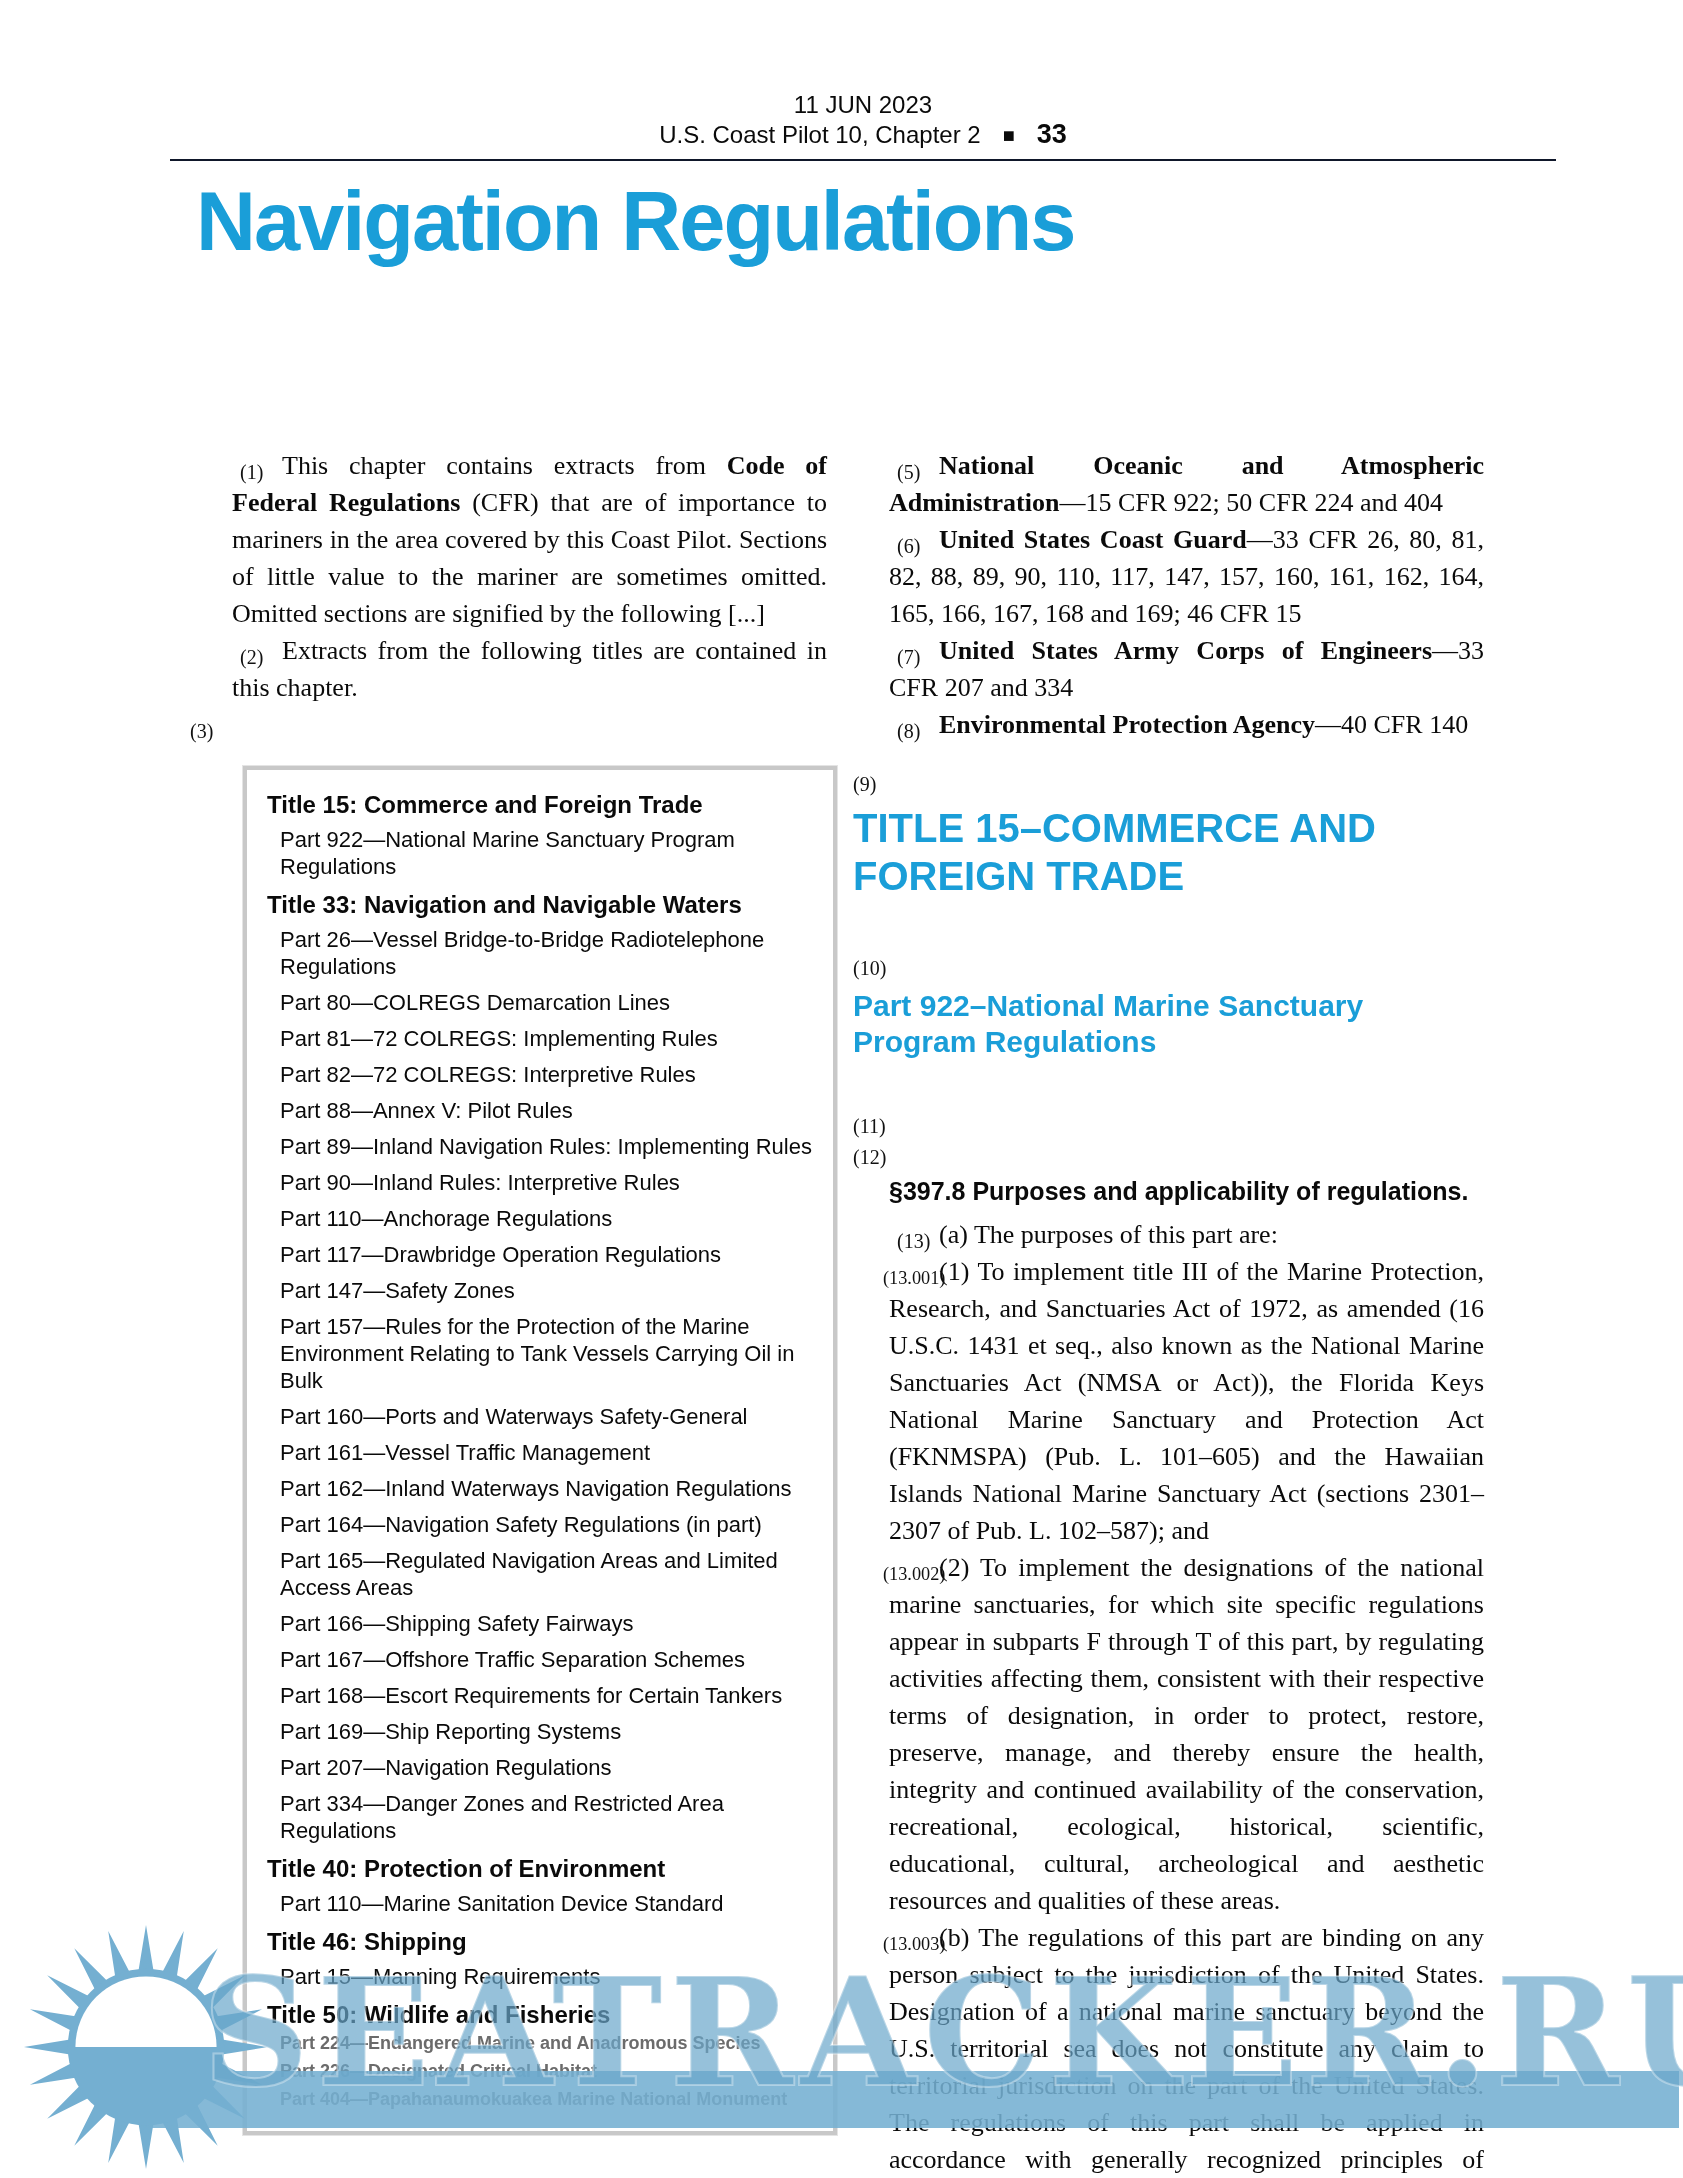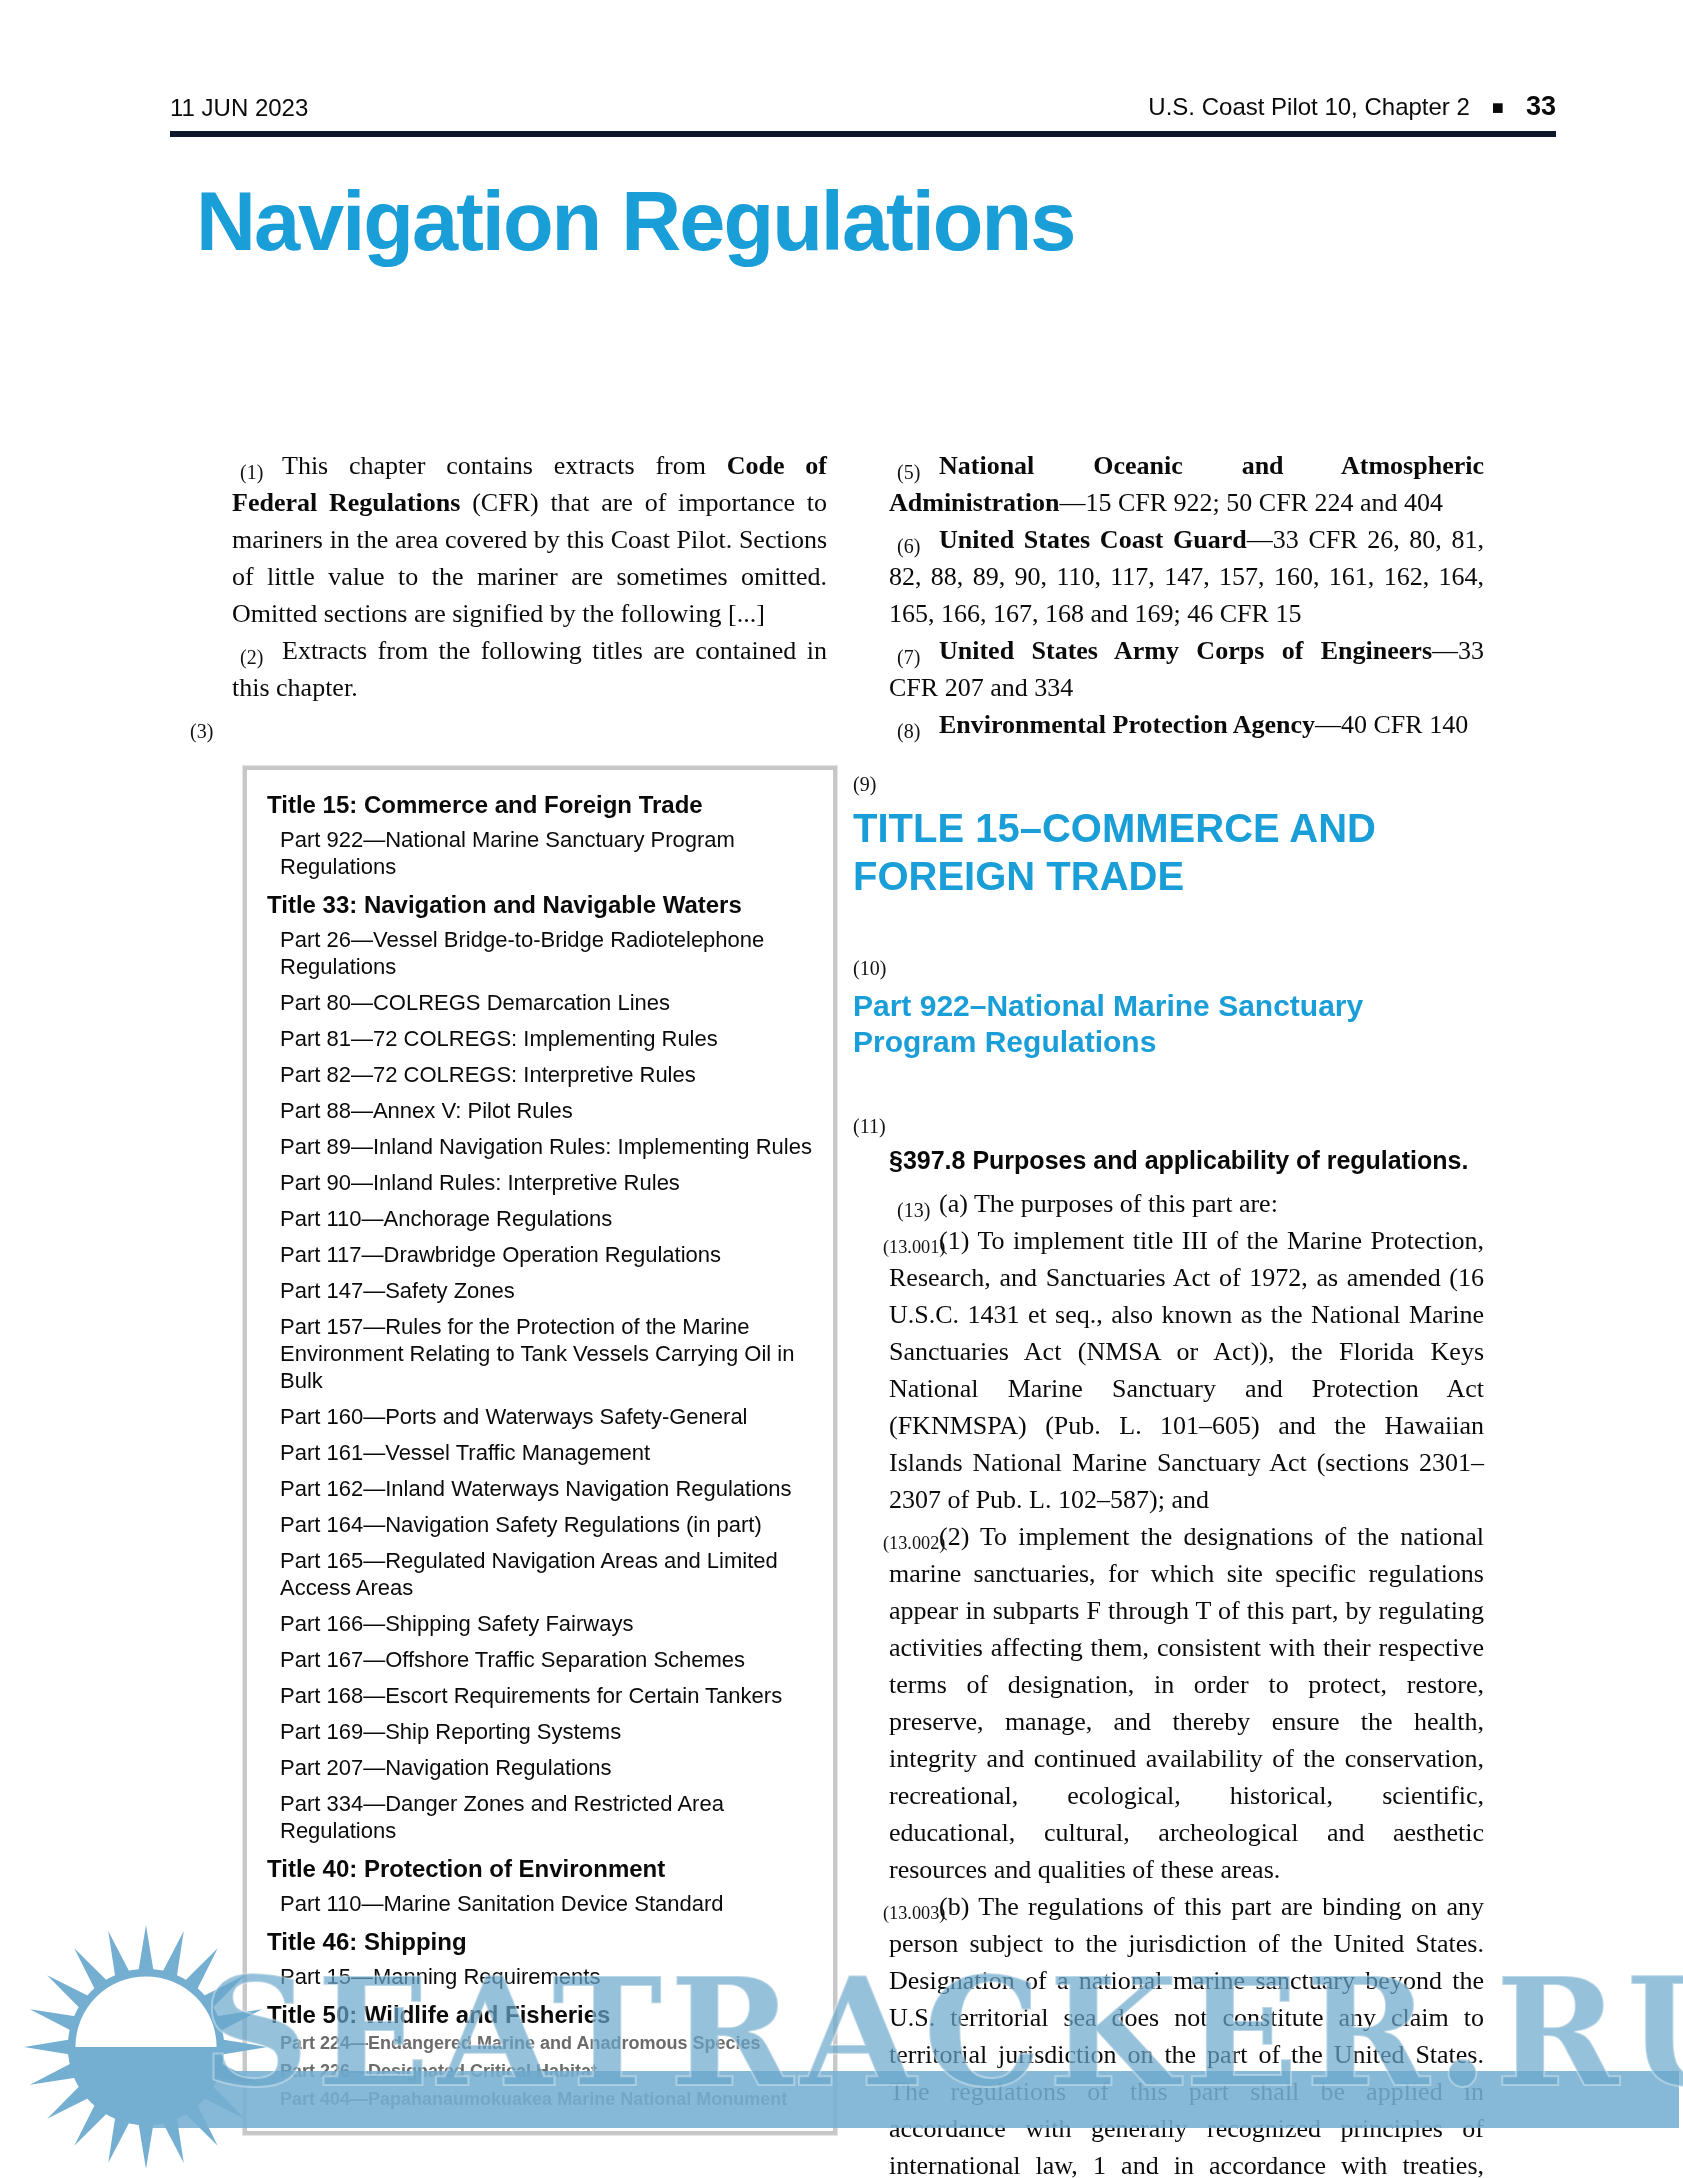--- a/index.html
+++ b/index.html
@@ -3,23 +3,23 @@
 <meta charset="utf-8">
 <style>
   html,body{margin:0;padding:0;background:#888;}
   .page{
     position:relative;width:1683px;height:2178px;background:#ffffff;
     overflow:hidden;font-family:"Liberation Serif",serif;color:#0a0a0a;
   }
   
   .header{
     position:absolute;left:170px;top:91px;width:1386px;
-    display:flex;justify-content:space-between;align-items:flex-end;
-    border-bottom:6px solid #0f172a;padding-bottom:9px;
-    font-family:"Liberation Sans",sans-serif;font-size:24px;
+    display:flex;justify-content:space-between;align-items:center;
+    border-bottom:2px solid #0f172a;padding-bottom:9px;
+    font-family:"Liberation Sans",sans-serif;font-size:24px;flex-direction:column;
   }
   .header .right{display:flex;align-items:center;gap:22px;}
   .header .pgnum{font-weight:bold;font-size:27px;}
   .header .sq{font-size:20px;line-height:1;}
   
   .doc-title{
     position:absolute;left:196px;top:180px;
     font-family:"Liberation Sans",sans-serif;font-weight:bold;
     font-size:83px;letter-spacing:-2px;color:#1a9ed8;line-height:1;
   }
@@ -174,20 +174,21 @@
       </p>
 
       <span class="hnum gap-top">(9)</span>
       <h2 class="hblue h-title15">TITLE 15–COMMERCE AND FOREIGN TRADE</h2>
 
       <span class="hnum">(10)</span>
       <h2 class="hblue h-part922">Part 922–National Marine Sanctuary Program Regulations</h2>
 
       <span class="hnum">(11)</span>
 
+      <span class="hnum">(12)</span>
       <h3 class="h-section">§397.8 Purposes and applicability of regulations.</h3>
 
       <p class="para indent">
         <span class="pnum">(13)</span><span class="body"><span>(a) The purposes of this part are:</span></span>
       </p>
       <p class="para indent">
         <span class="pnum wide">(13.001)</span><span class="body"><span>(1) To implement title III of the Marine Protection, Research, and Sanctuaries Act of 1972, as amended (16 U.S.C. 1431 et seq., also known as the National Marine Sanctuaries Act (NMSA or Act)), the Florida Keys National Marine Sanctuary and Protection Act (FKNMSPA) (Pub. L. 101–605) and the Hawaiian Islands National Marine Sanctuary Act (sections 2301–2307 of Pub. L. 102–587); and</span></span>
       </p>
       <p class="para indent">
         <span class="pnum wide">(13.002)</span><span class="body"><span>(2) To implement the designations of the national marine sanctuaries, for which site specific regulations appear in subparts F through T of this part, by regulating activities affecting them, consistent with their respective terms of designation, in order to protect, restore, preserve, manage, and thereby ensure the health, integrity and continued availability of the conservation, recreational, ecological, historical, scientific, educational, cultural, archeological and aesthetic resources and qualities of these areas.</span></span>

